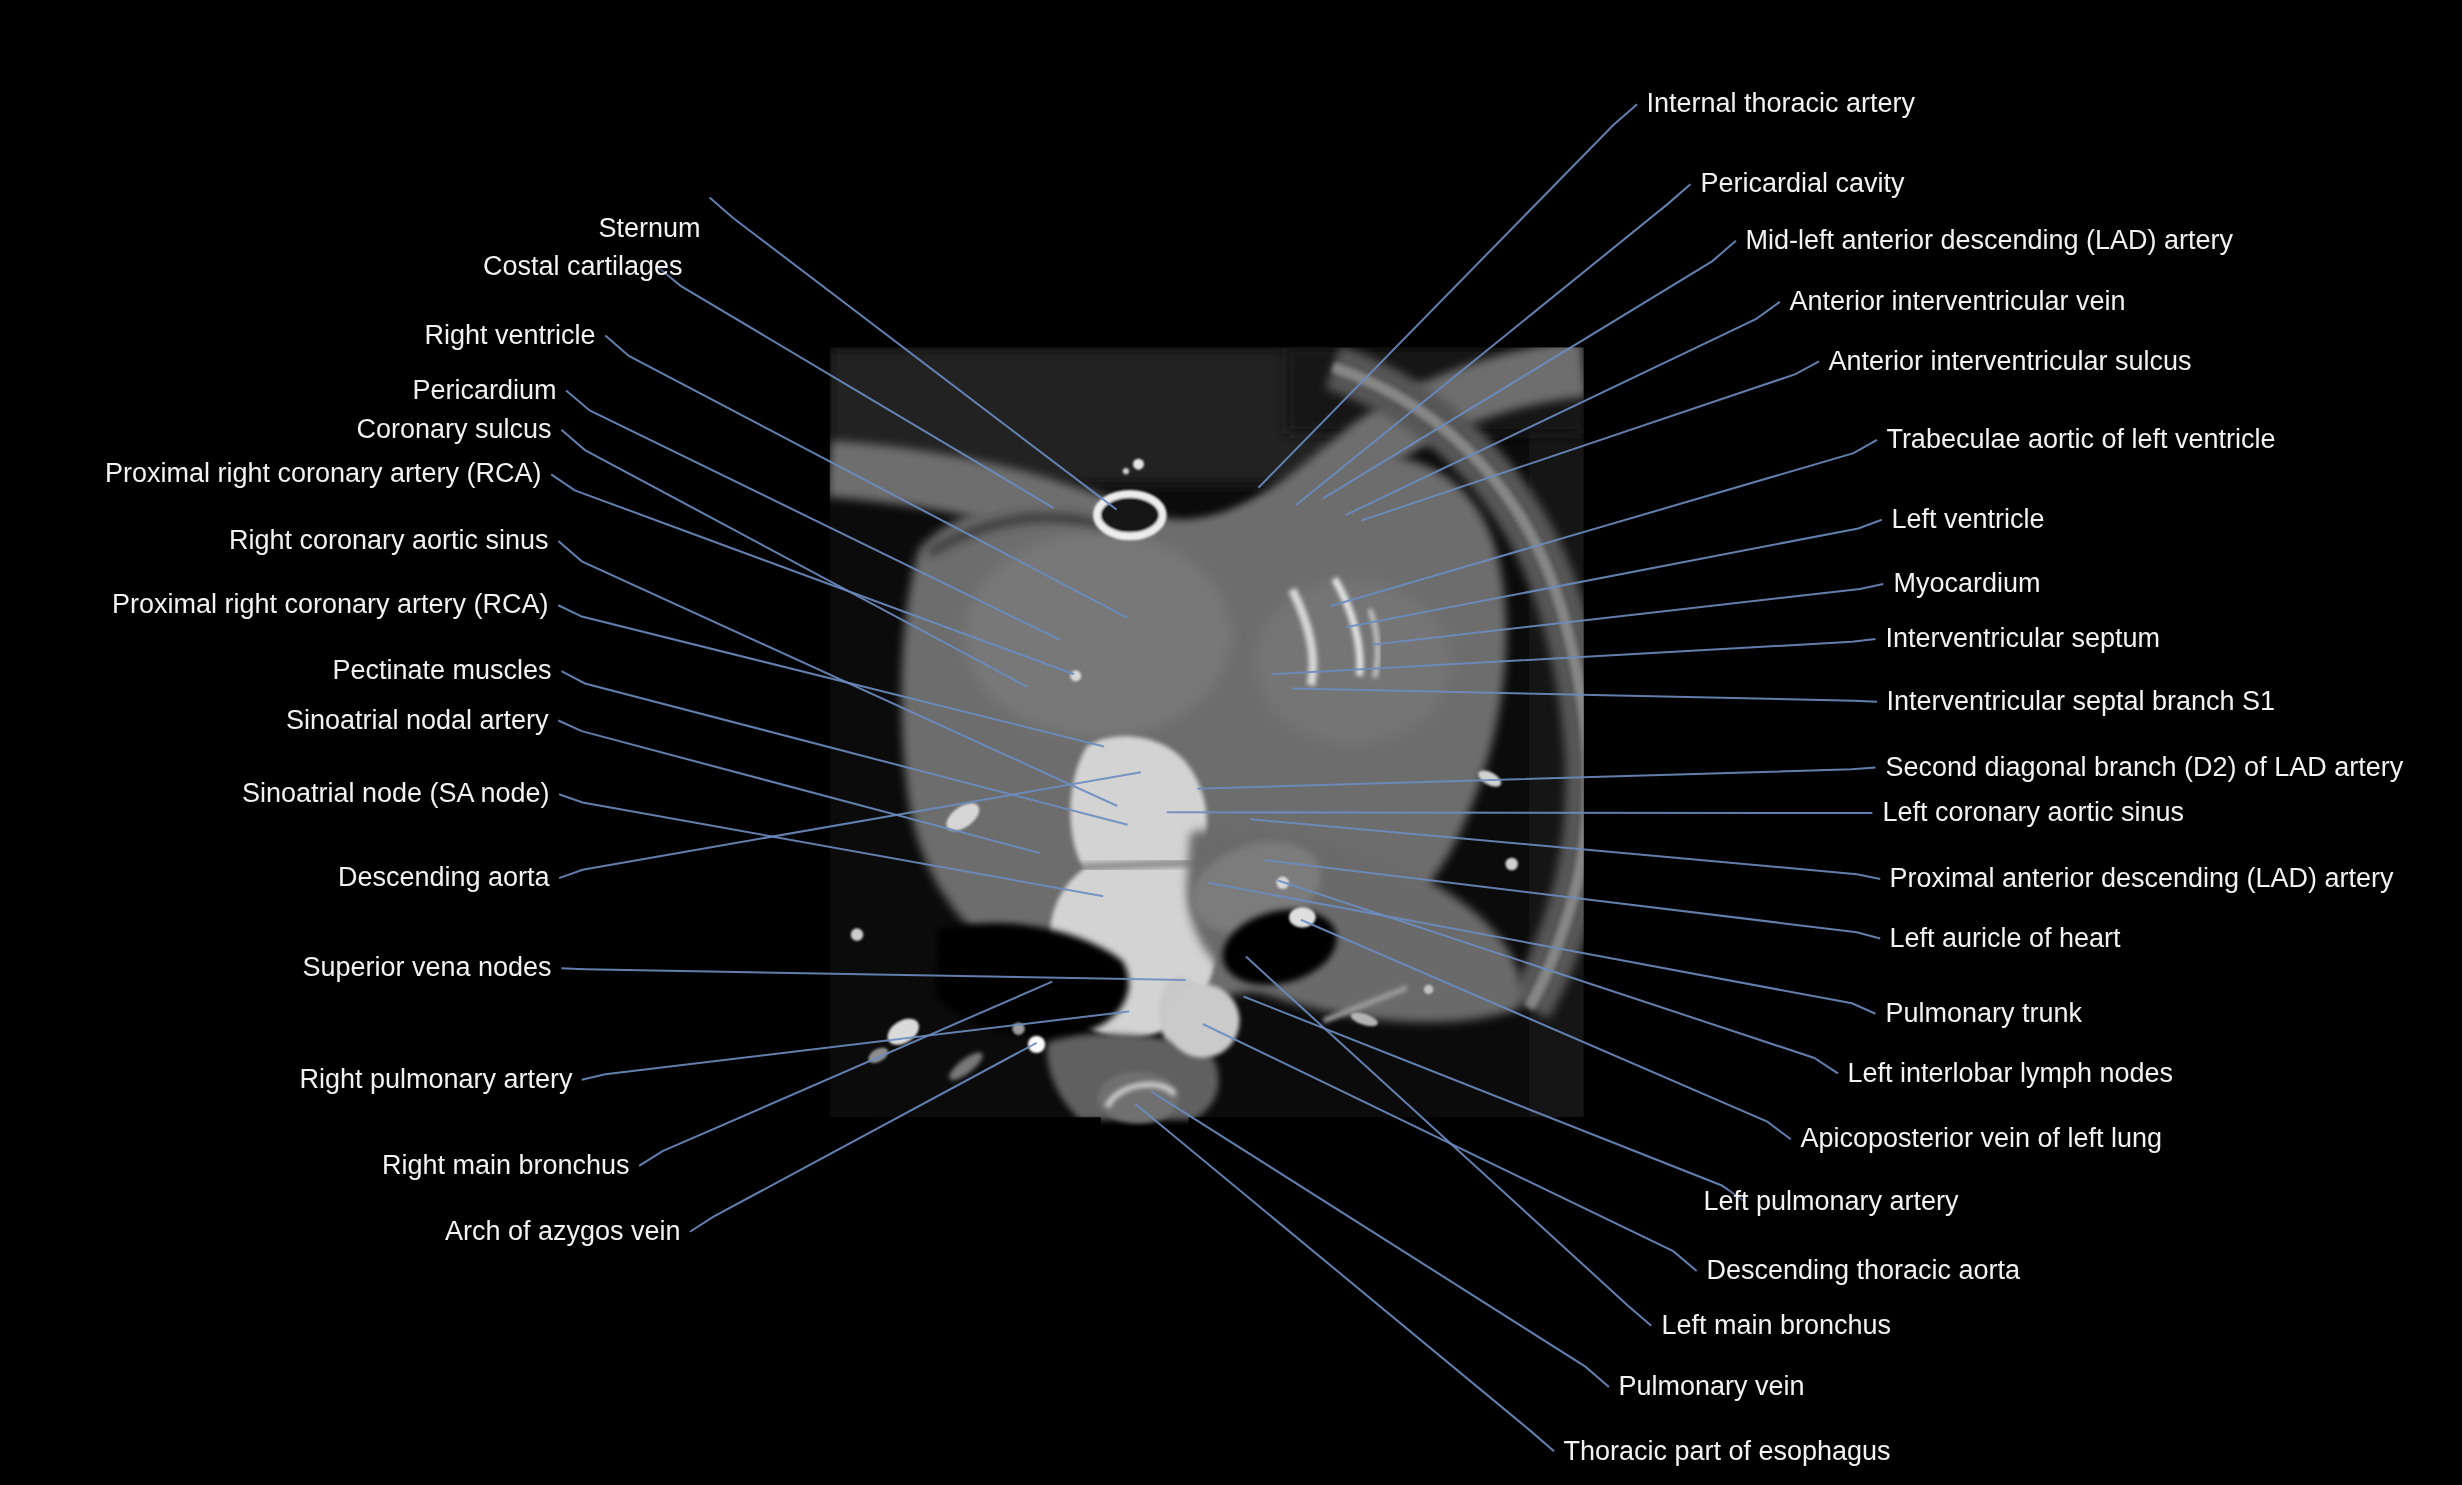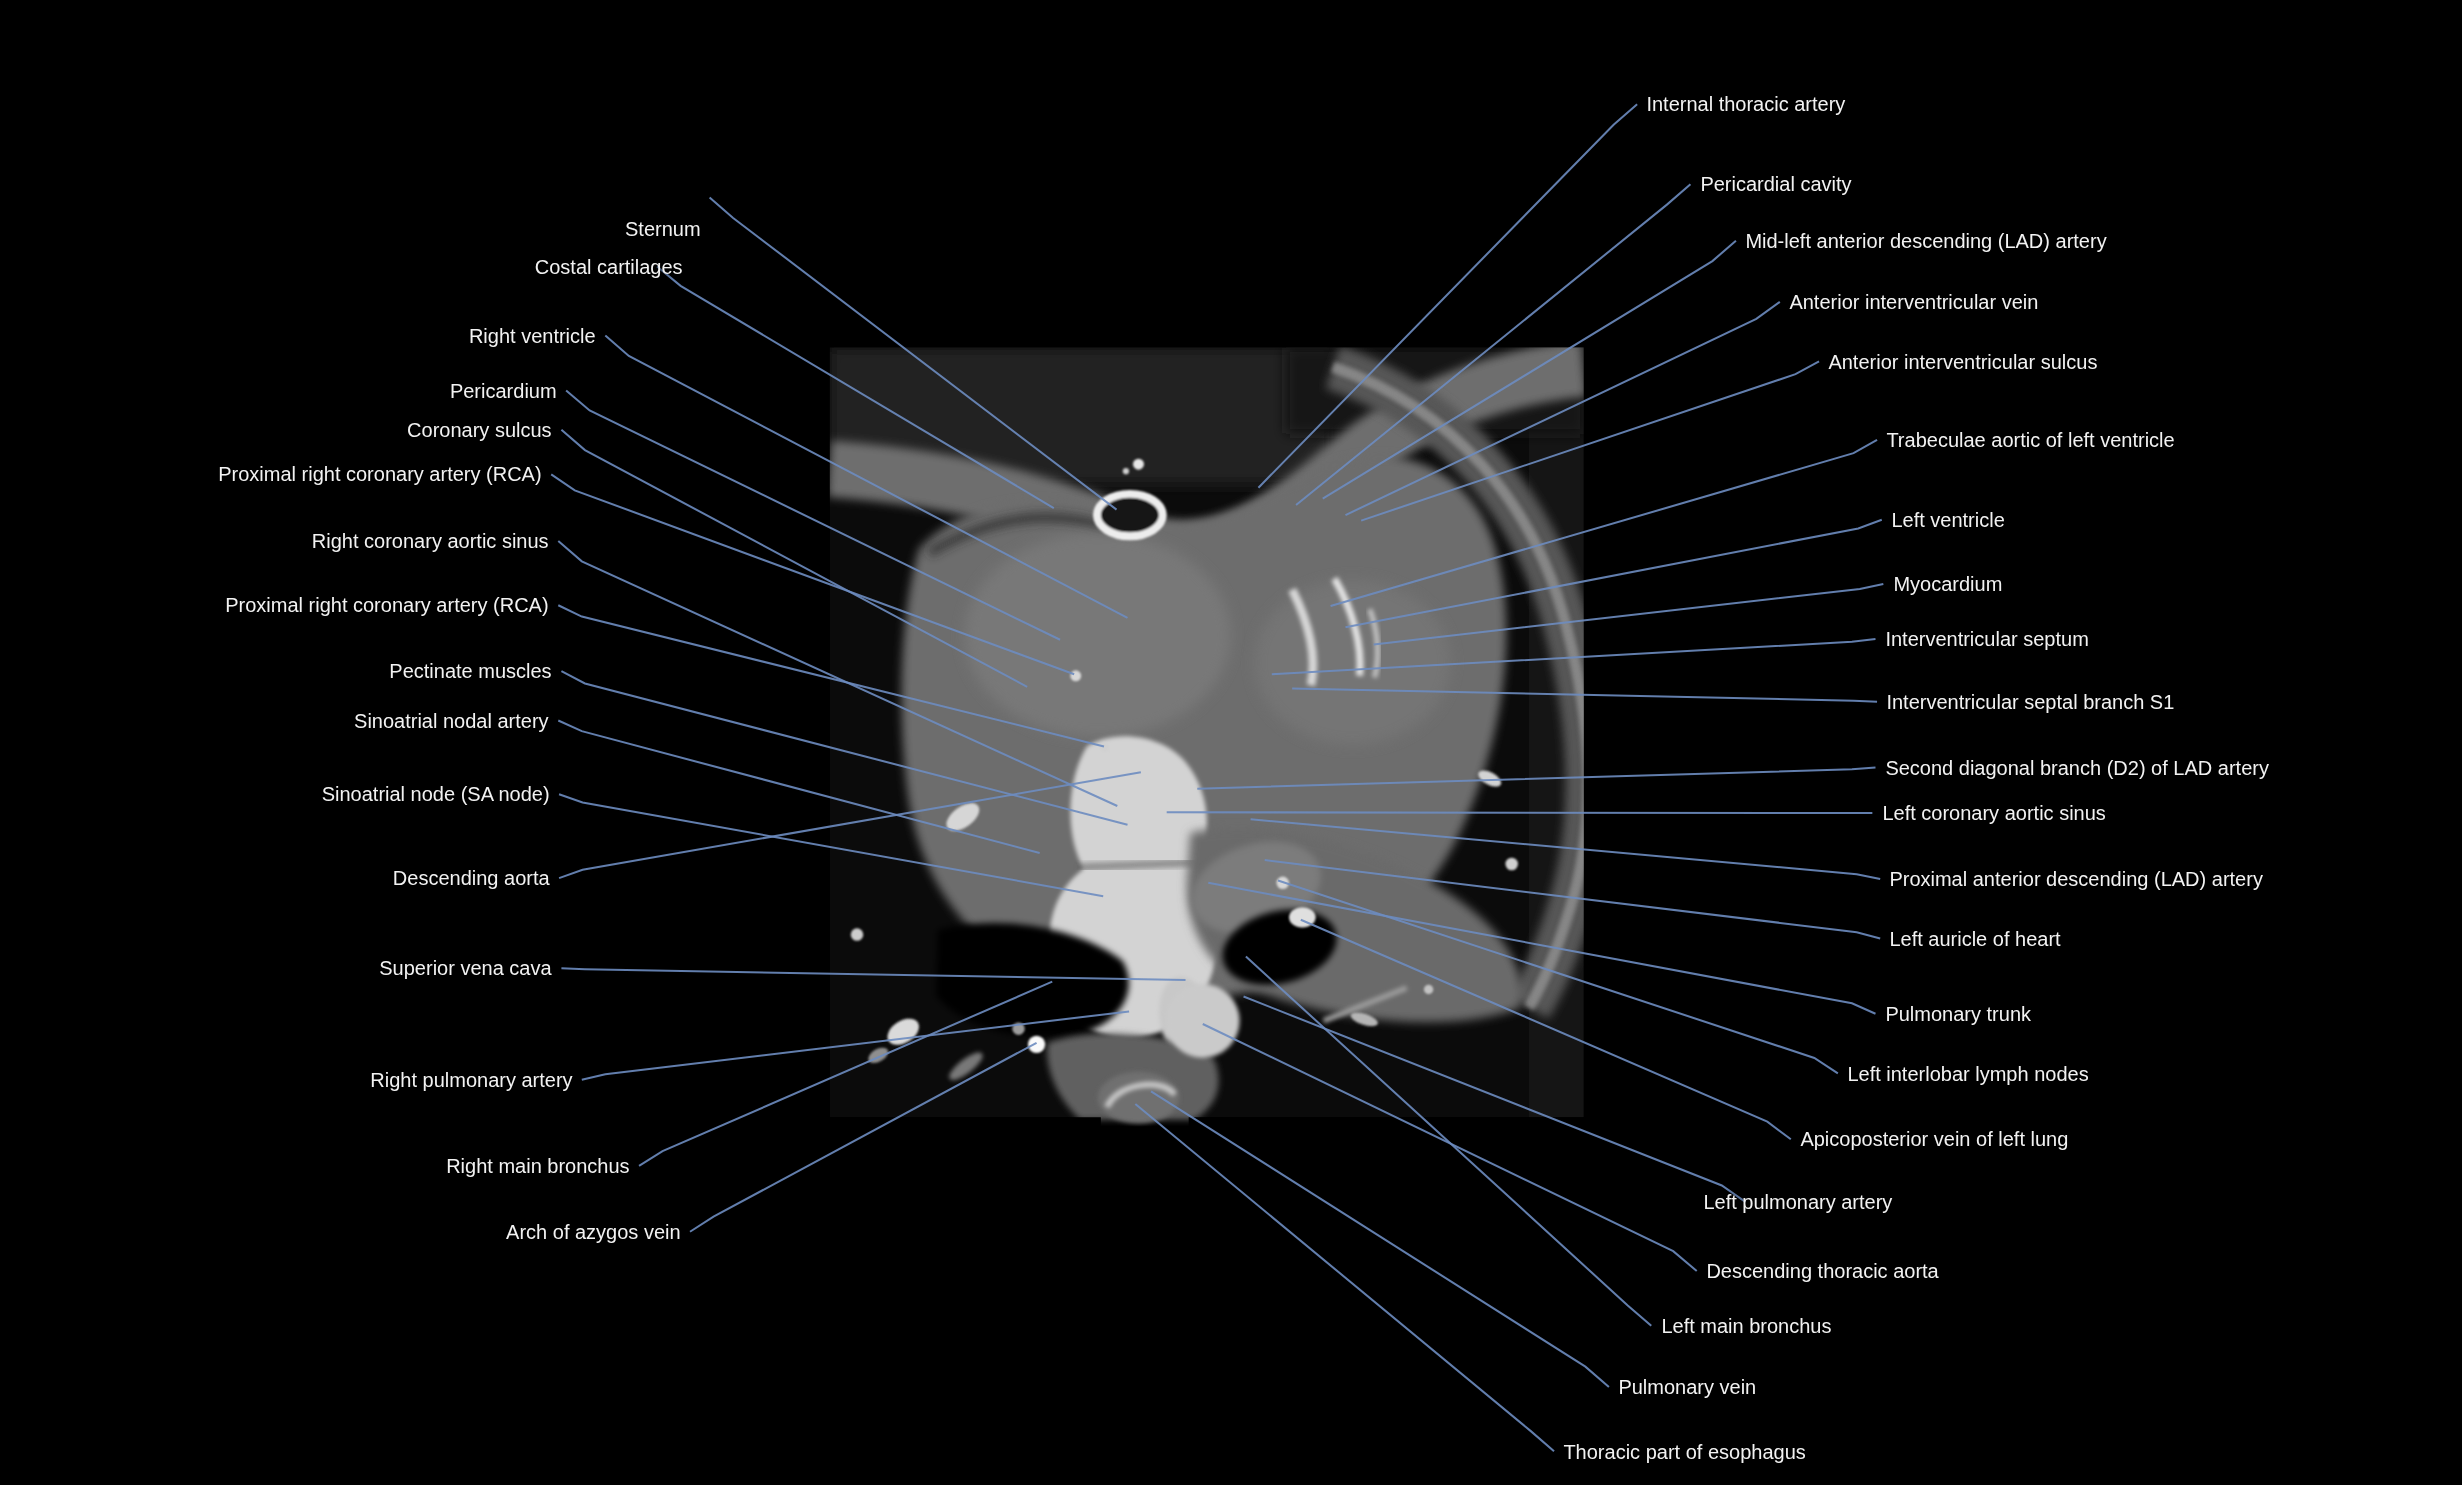--- a/index.html
+++ b/index.html
@@ -1,19 +1,19 @@
 <!DOCTYPE html>
 <html style="font-size:12.5px"><head>
 <meta charset="utf-8">
 <style>
   html,body{margin:0;padding:0;background:#000;}
   #stage{position:relative;width:2462px;height:1485px;background:#000;overflow:hidden;
          font-family:"Liberation Sans",sans-serif;}
   #ct-layer{position:absolute;left:0;top:0;}
-  .lbl{position:absolute;color:#f2f2f2;font-size:20px;line-height:1.15;white-space:nowrap;
+  .lbl{position:absolute;color:#f2f2f2;font-size:27px;line-height:1.15;white-space:nowrap;
        text-shadow:0 0 6.3px rgba(0,0,0,.95);}
   .lbl.left{transform:translate(-100%,-50%);padding-right:9.4px;}
   .lbl.right{transform:translate(0,-50%);padding-left:9.4px;}
 </style>
 </head>
 <body>
 
 <div id="stage">
 
   <svg id="ct-layer" width="2462" height="1485" viewBox="0 0 3140 1894">
@@ -152,21 +152,21 @@
       <div class="lbl left" style="left: 605px; top: 336px;">Right ventricle</div>
       <div class="lbl left" style="left: 566px; top: 391px;">Pericardium</div>
       <div class="lbl left" style="left: 561px; top: 430px;">Coronary sulcus</div>
       <div class="lbl left" style="left: 551px; top: 474px;">Proximal right coronary artery (RCA)</div>
       <div class="lbl left" style="left: 558px; top: 541px;">Right coronary aortic sinus</div>
       <div class="lbl left" style="left: 558px; top: 605px;">Proximal right coronary artery (RCA)</div>
       <div class="lbl left" style="left: 561px; top: 671px;">Pectinate muscles</div>
       <div class="lbl left" style="left: 558px; top: 721px;">Sinoatrial nodal artery</div>
       <div class="lbl left" style="left: 559px; top: 794px;">Sinoatrial node (SA node)</div>
       <div class="lbl left" style="left: 559px; top: 878px;">Descending aorta</div>
-      <div class="lbl left" style="left: 561px; top: 968px;">Superior vena cava</div>
+      <div class="lbl left" style="left: 561px; top: 968px;">Superior vena nodes</div>
       <div class="lbl left" style="left: 582px; top: 1080px;">Right pulmonary artery</div>
       <div class="lbl left" style="left: 639px; top: 1166px;">Right main bronchus</div>
       <div class="lbl left" style="left: 690px; top: 1232px;">Arch of azygos vein</div>
       <div class="lbl right" style="left: 1637px; top: 104px;">Internal thoracic artery</div>
       <div class="lbl right" style="left: 1691px; top: 184px;">Pericardial cavity</div>
       <div class="lbl right" style="left: 1736px; top: 241px;">Mid-left anterior descending (LAD) artery</div>
       <div class="lbl right" style="left: 1780px; top: 302px;">Anterior interventricular vein</div>
       <div class="lbl right" style="left: 1819px; top: 362px;">Anterior interventricular sulcus</div>
       <div class="lbl right" style="left: 1877px; top: 440px;">Trabeculae aortic of left ventricle</div>
       <div class="lbl right" style="left: 1882px; top: 520px;">Left ventricle</div>

